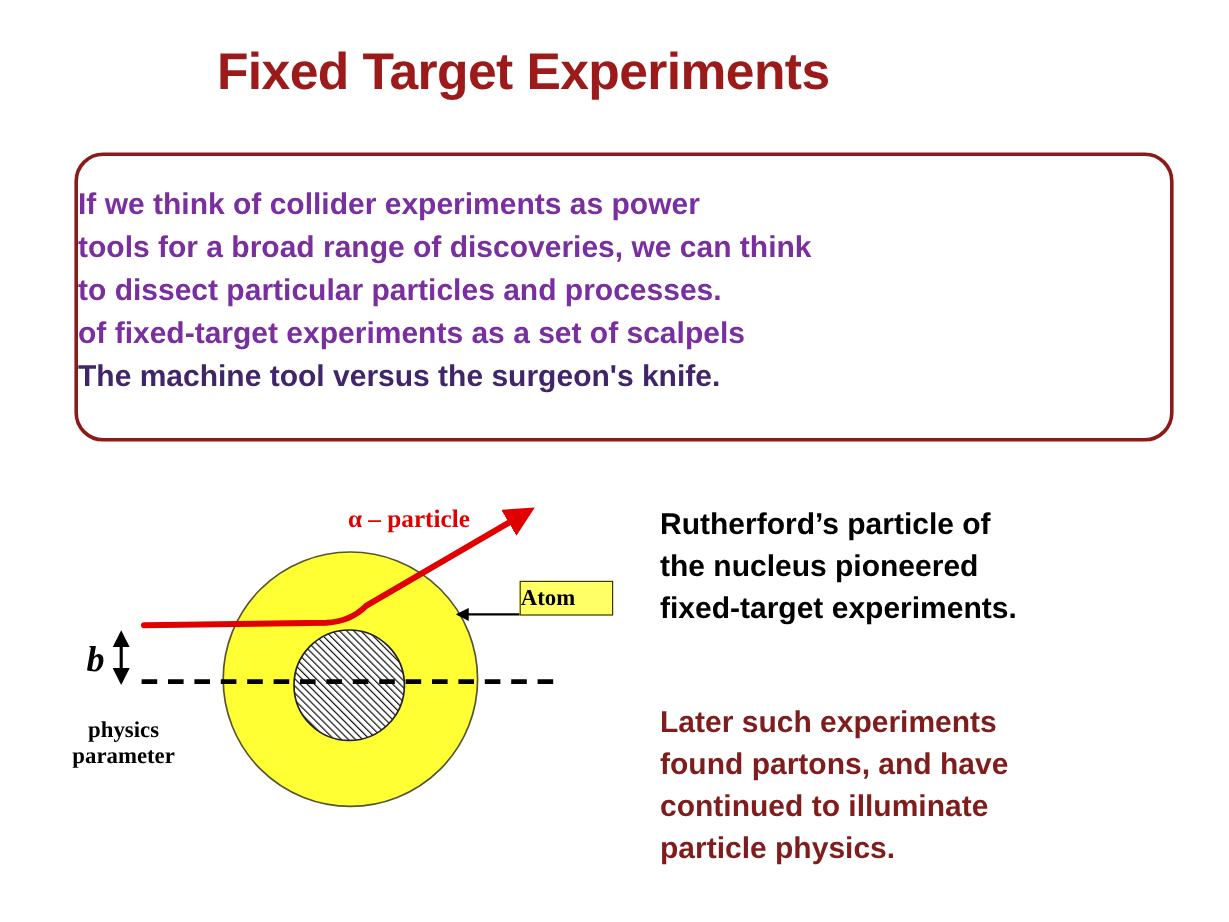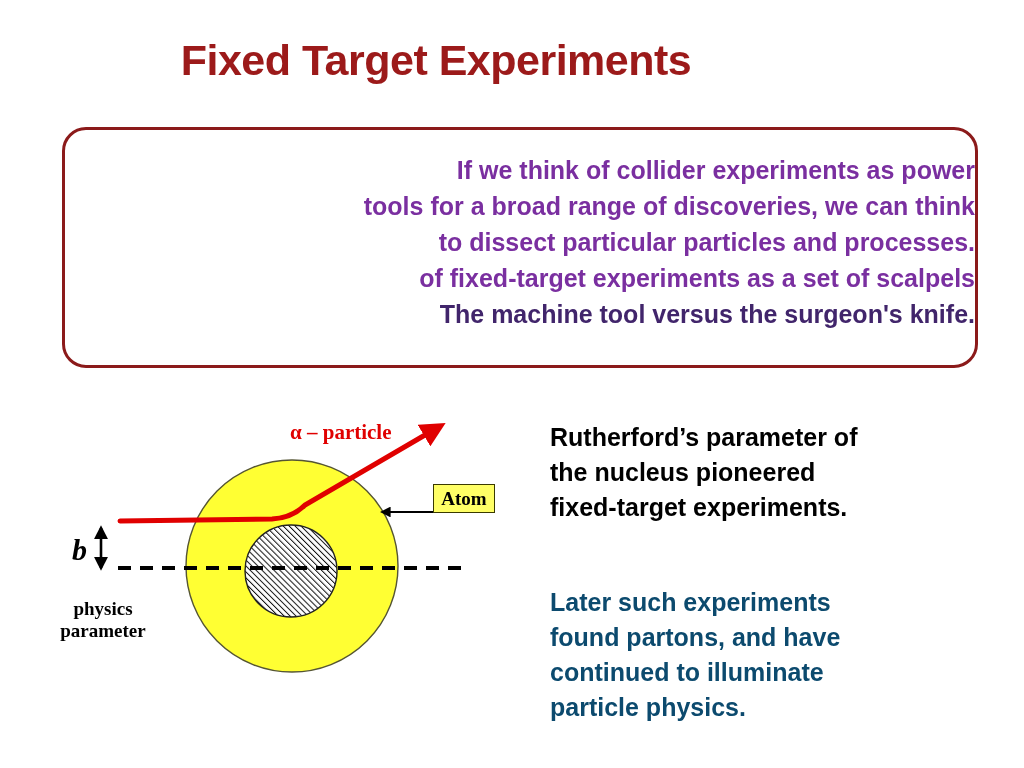--- a/index.html
+++ b/index.html
@@ -41,21 +41,21 @@
     box-sizing: border-box;
     border: 3.5px solid #8B1A1A;
     border-radius: 24px;
     background: #ffffff;
   }
   #quote-lines {
     position: absolute;
     left: 0;
     top: 22px;
     width: 100%;
-    text-align: right;
+    text-align: left;
   }
   .quote-line {
     font-family: "Liberation Sans", sans-serif;
     font-weight: bold;
     font-size: 25px;
     line-height: 36px;
     color: #7A2FA0;
     white-space: nowrap;
   }
   .quote-line.dark {
@@ -82,28 +82,28 @@
     font-size: 21px;
     color: #E00000;
     white-space: nowrap;
   }
 
   
   #atom-box {
     position: absolute;
     left: 433px;
     top: 484px;
-    width: 62px;
+    width: 78px;
     height: 29px;
     box-sizing: border-box;
     border: 1.6px solid #3A3A00;
     background: #FFFF66;
     display: flex;
     align-items: center;
-    justify-content: center;
+    justify-content: flex-start;
   }
   #atom-box span {
     font-family: "Liberation Serif", serif;
     font-weight: bold;
     font-size: 19px;
     color: #000000;
     line-height: 1;
   }
 
   
@@ -146,21 +146,21 @@
   }
   #right-text-2 {
     position: absolute;
     left: 550px;
     top: 585px;
     width: 450px;
     font-family: "Liberation Sans", sans-serif;
     font-weight: bold;
     font-size: 25px;
     line-height: 35px;
-    color: #0c4a6e;
+    color: #7f1d1d;
   }
   .tline { white-space: nowrap; }
 </style>
 </head>
 <body>
 
 <div id="slide-title">Fixed Target Experiments</div>
 
 <div id="quote-box">
   <div id="quote-lines">
@@ -209,21 +209,21 @@
 </div>
 
 <div id="b-label">b</div>
 
 <div id="impact-parameter">
   <div>physics</div>
   <div>parameter</div>
 </div>
 
 <div id="right-text-1">
-  <div class="tline">Rutherford’s parameter of</div>
+  <div class="tline">Rutherford’s particle of</div>
   <div class="tline">the nucleus pioneered</div>
   <div class="tline">fixed-target experiments.</div>
 </div>
 
 <div id="right-text-2">
   <div class="tline">Later such experiments</div>
   <div class="tline">found partons, and have</div>
   <div class="tline">continued to illuminate</div>
   <div class="tline">particle physics.</div>
 </div>

